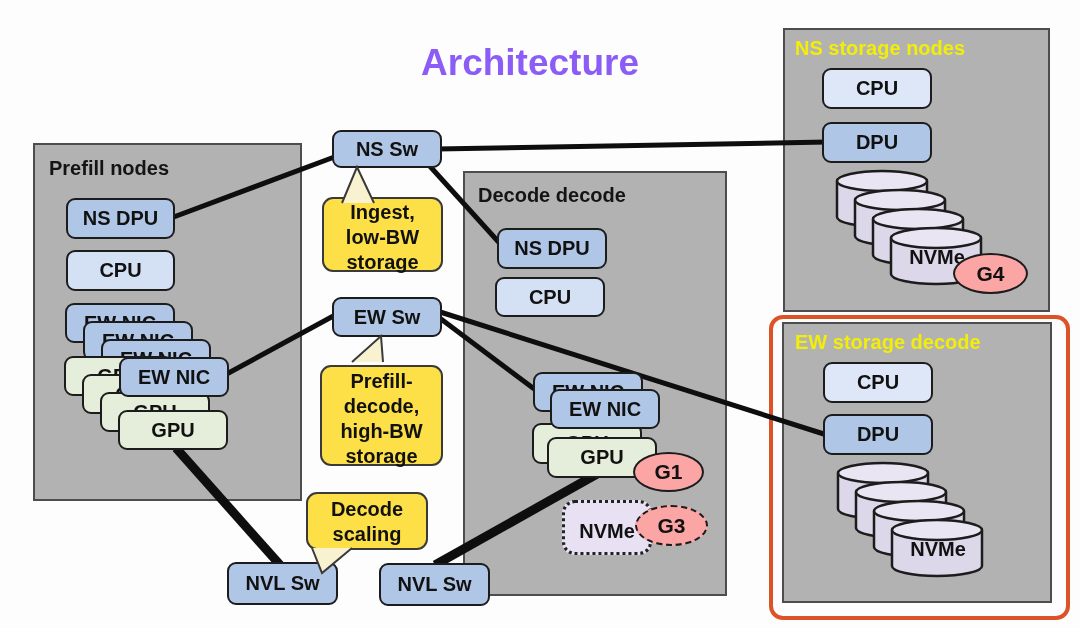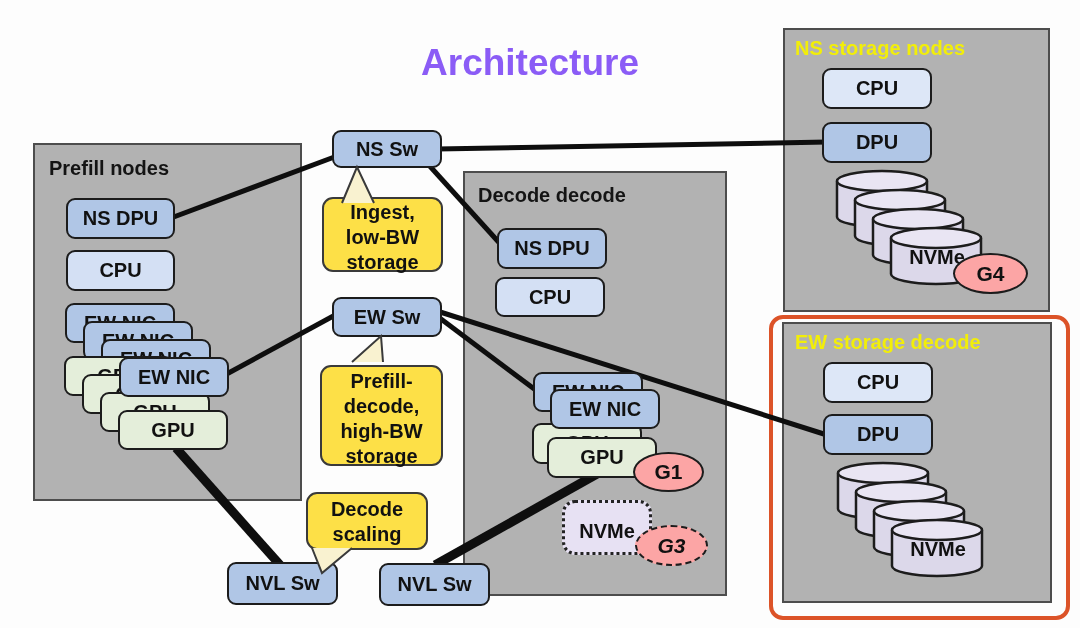--- a/index.html
+++ b/index.html
@@ -152,21 +152,21 @@
   <div class="node blue" style="left:497px; top:228px; width:110px; height:41px;">NS DPU</div>
   <div class="node ltblue" style="left:495px; top:277px; width:110px; height:40px;">CPU</div>
 
   <div class="node blue" style="left:533px; top:372px; width:110px; height:40px;">EW NIC</div>
   <div class="node green" style="left:532px; top:423px; width:110px; height:41px;">GPU</div>
   <div class="node blue" style="left:550px; top:389px; width:110px; height:40px;">EW NIC</div>
   <div class="node green" style="left:547px; top:437px; width:110px; height:41px;">GPU</div>
   <div class="badge" style="left:633px; top:452px; width:71px; height:40px;text-align:center;">G1</div>
 
   <div class="nvme-box" style="left:562px; top:500px; width:90px; height:55px;">NVMe</div>
-  <div class="badge dashed" style="left:635px; top:525px; width:73px; height:41px;font-style:italic;">G3</div>
+  <div class="badge dashed" style="left:635px; top:505px; width:73px; height:41px;">G3</div>
 
   <div class="node ltblue2" style="left:822px; top:68px; width:110px; height:41px;">CPU</div>
   <div class="node blue" style="left:822px; top:122px; width:110px; height:41px;">DPU</div>
   <div class="disk-label" style="left:893px; top:246px; width:88px;">NVMe</div>
   <div class="badge" style="left:953px; top:253px; width:75px; height:41px;">G4</div>
 
   <div class="node ltblue2" style="left:823px; top:362px; width:110px; height:41px;">CPU</div>
   <div class="node blue" style="left:823px; top:414px; width:110px; height:41px;">DPU</div>
   <div class="disk-label" style="left:894px; top:538px; width:88px;">NVMe</div>
 

